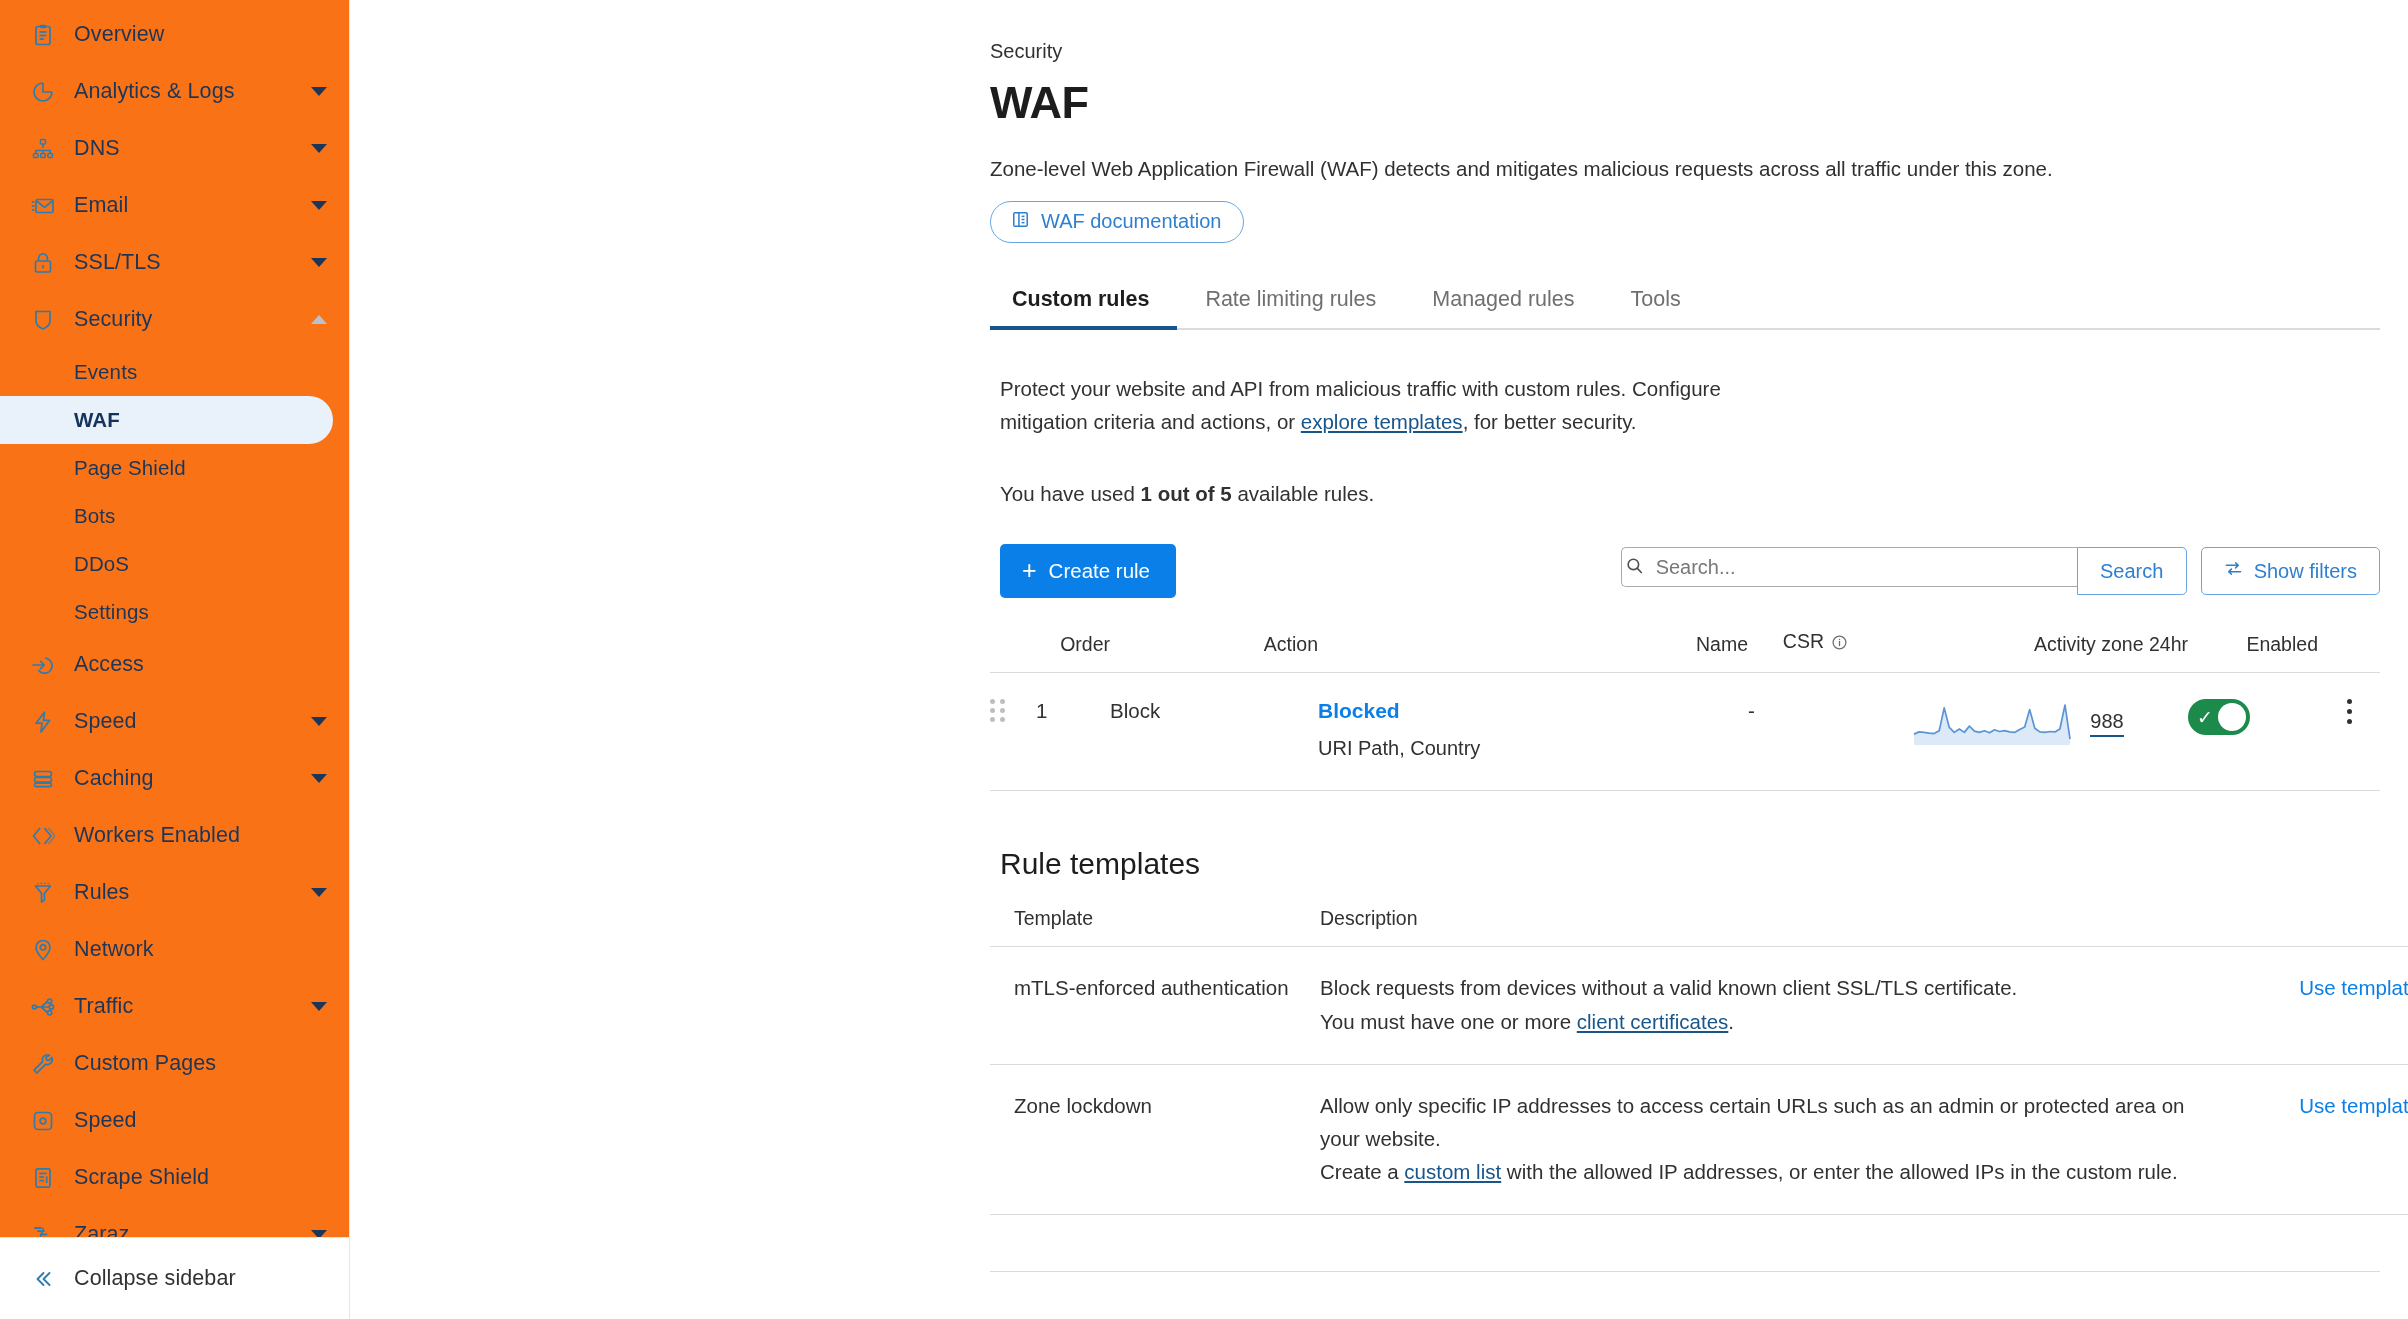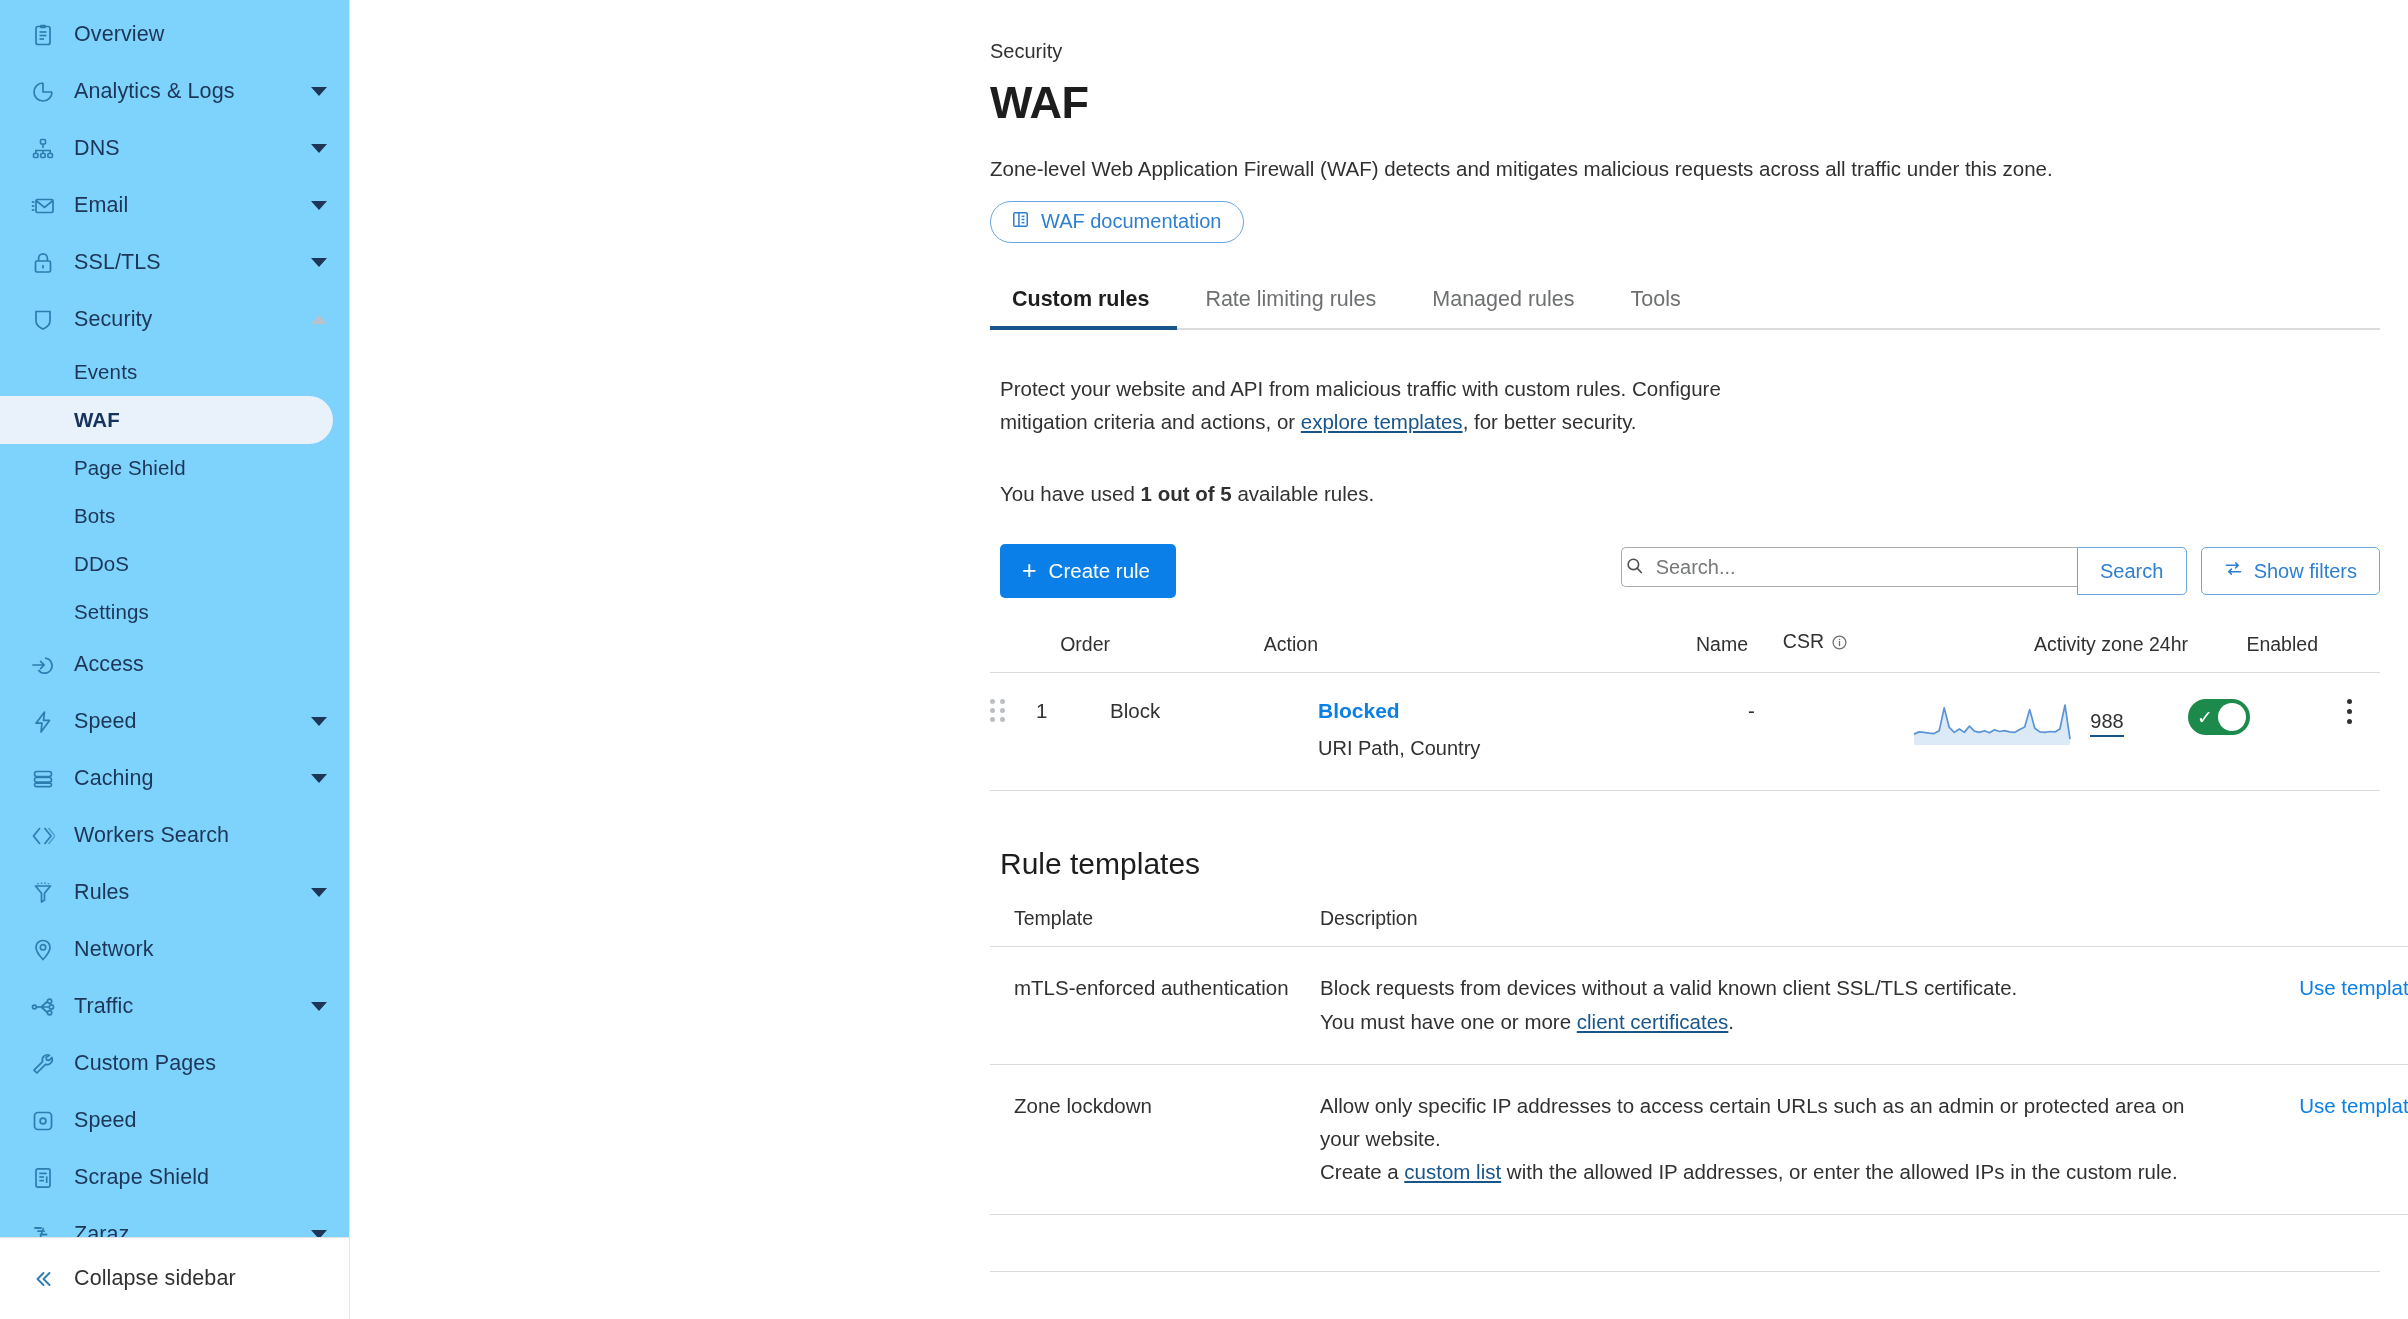--- a/index.html
+++ b/index.html
@@ -8,21 +8,21 @@
     background: #ffffff;
     font-family: "Liberation Sans", sans-serif;
     color: #313131;
     overflow: hidden;
   }
   .app { display: flex; width: 2408px; height: 1319px; }
 
   
   .sidebar {
     width: 350px; height: 1319px; flex: 0 0 350px;
-    background: #7dd3fc;
+    background: #f97316;
     border-right: 1px solid #e3e6e8;
     display: flex; flex-direction: column;
     position: relative;
   }
   .nav-scroll { flex: 1 1 auto; padding-top: 6px; overflow: hidden; }
   .nav-item {
     display: flex; align-items: center;
     height: 57px; padding: 0 22px 0 28px;
     cursor: pointer; position: relative;
   }
@@ -338,21 +338,21 @@
       </div>
 
       <div class="nav-item">
         <span class="ico">
             <svg width="24" height="24" viewBox="0 0 24 24" fill="none" stroke="#2c7cb0" stroke-width="1.7" stroke-linejoin="round">
               <path d="M9 4L2.5 12 9 20"></path>
               <path d="M13.5 4L20 12l-6.5 8"></path>
               <path d="M17.5 4L24 12l-6.5 8" opacity=".55"></path>
             </svg>
           </span>
-        <span class="nav-label">Workers Search</span>
+        <span class="nav-label">Workers Enabled</span>
       </div>
 
       <div class="nav-item">
         <span class="ico">
             <svg width="24" height="24" viewBox="0 0 24 24" fill="none" stroke="#2c7cb0" stroke-width="1.7" stroke-linejoin="round">
               <path d="M4.5 5h15l-6 7.2V19l-3 2v-8.8z"></path>
               <line x1="7" y1="2.2" x2="7" y2="3.2"></line>
               <line x1="10.5" y1="1.6" x2="10.5" y2="2.8"></line>
               <line x1="14" y1="1.6" x2="14" y2="2.8"></line>
               <line x1="17.5" y1="2.2" x2="17.5" y2="3.2"></line>

